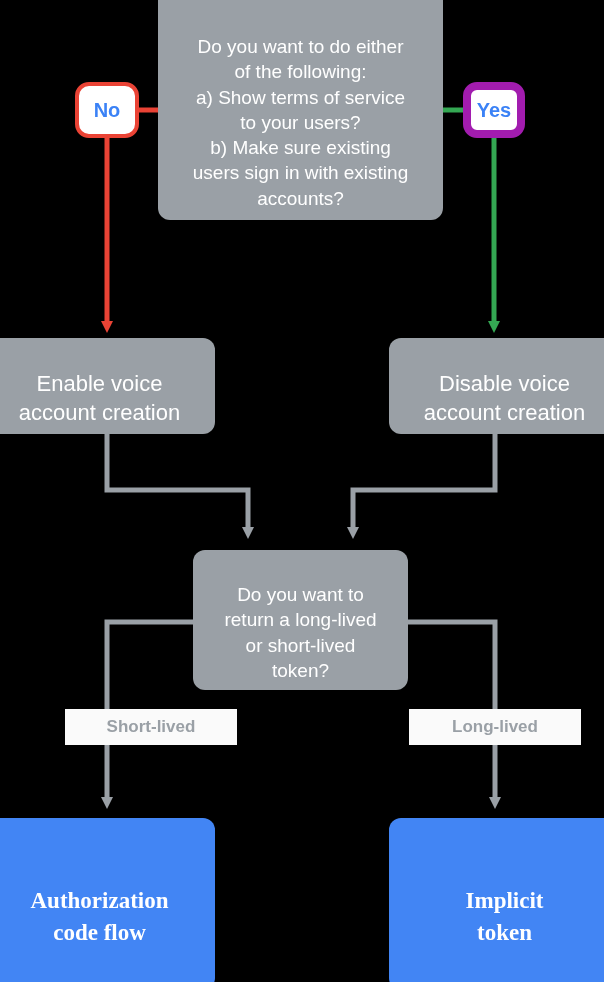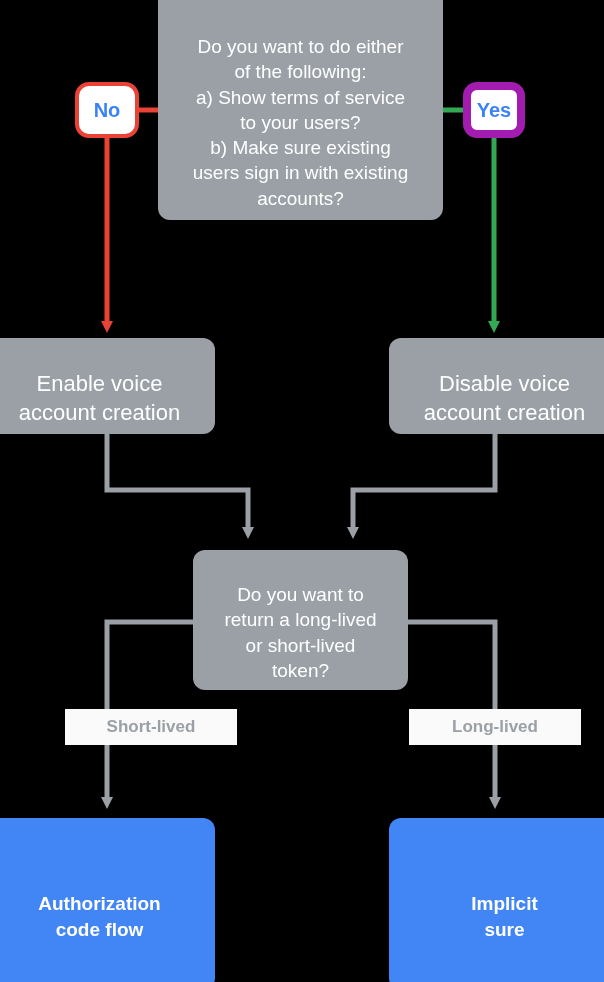--- a/index.html
+++ b/index.html
@@ -107,23 +107,24 @@
   }
   #implicit-node {
     left: 389px;
     top: 818px;
     width: 231px;
     height: 172px;
     border-radius: 12px 0 0 12px;
   }
   #auth-node .node-text,
   #implicit-node .node-text {
-    font-size: 19px;
+    font-size: 23px;
     font-weight: bold;
     line-height: 1.35;
+    font-family: Liberation Serif, serif;
   }
 
   
   .badge {
     position: absolute;
     box-sizing: border-box;
     display: flex;
     align-items: center;
     justify-content: center;
     background: #ffffff;
@@ -236,21 +237,21 @@
 token?</span>
   </div>
 
   <div class="node node-blue" id="auth-node">
     <span class="node-text">Authorization
 code flow</span>
   </div>
 
   <div class="node node-blue" id="implicit-node">
     <span class="node-text">Implicit
-sure</span>
+token</span>
   </div>
 
   <div class="badge" id="badge-no">
     <span>No</span>
   </div>
 
   <div class="badge" id="badge-yes">
     <span>Yes</span>
   </div>
 

